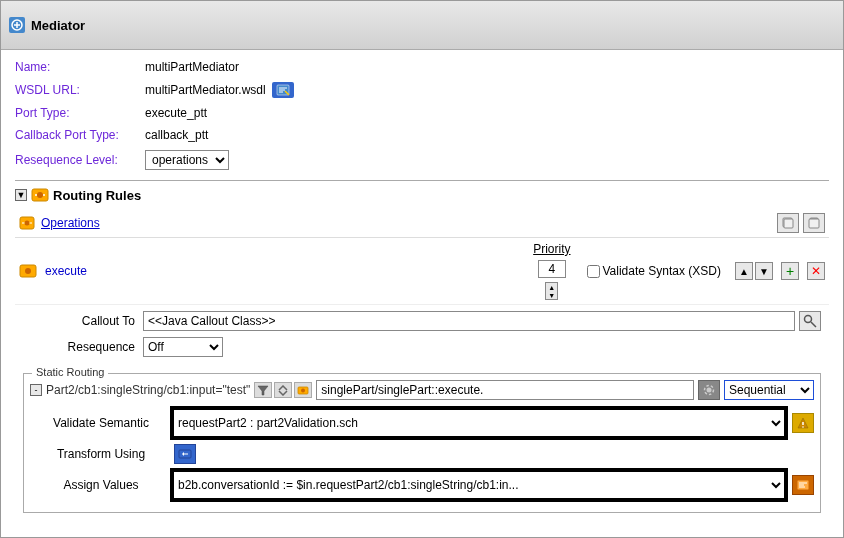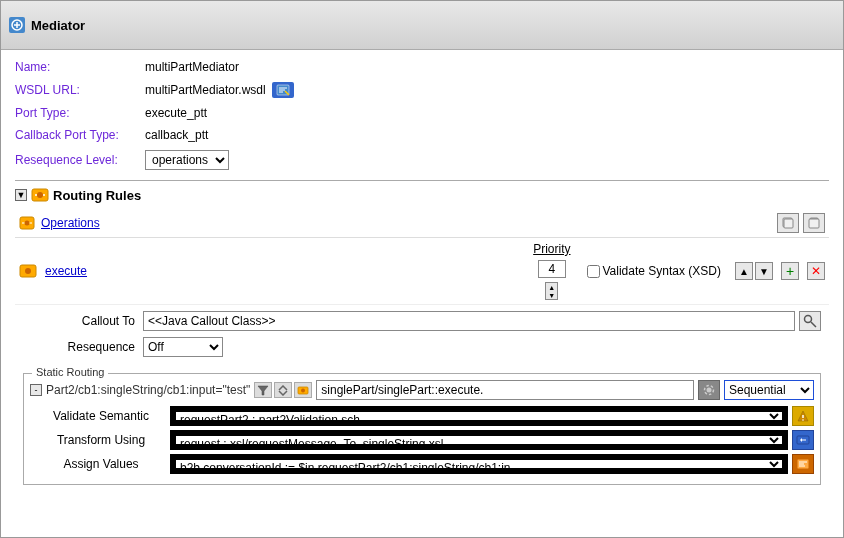--- a/index.html
+++ b/index.html
@@ -161,21 +161,20 @@
       gap: 8px;
     }
 
     .execute-icon {
       width: 18px;
       height: 16px;
     }
 
     .execute-link {
       color: #0000cc;
-      text-decoration: underline;
       cursor: pointer;
       font-size: 12px;
       min-width: 50px;
     }
 
     .priority-container {
       display: flex;
       align-items: center;
       gap: 4px;
       margin-left: auto;
@@ -391,23 +390,23 @@
 
     .routing-sub-label {
       width: 130px;
       text-align: center;
       padding-right: 8px;
       font-size: 12px;
     }
 
     .routing-sub-select {
       flex: 1;
-      height: 20px;
-      font-size: 12px;
-      border: 6px solid #000000;
+      height: 34px;
+      font-size: 12px;
+      border: 4px solid #000000;
       background: white;
     }
 
     .routing-sub-btn {
       width: 22px;
       height: 20px;
       margin-left: 4px;
       border: 1px solid #888;
       cursor: pointer;
       display: flex;
@@ -659,23 +658,20 @@
           <svg width="14" height="14" viewBox="0 0 14 14">
             <path d="M7 2 L12 12 L2 12 Z" fill="#cc8800" stroke="#886600" stroke-width="0.5"></path>
             <line x1="7" y1="6" x2="7" y2="9" stroke="white" stroke-width="1.5"></line>
             <circle cx="7" cy="11" r="0.8" fill="white"></circle>
           </svg>
         </div>
       </div>
 
       <div class="routing-sub-row">
         <span class="routing-sub-label">Transform Using</span>
-        <select class="routing-sub-select">
-          <option>request : xsl/requestMessage_To_singleString.xsl</option>
-        </select>
         <div class="routing-sub-btn blue-btn">
           <svg width="14" height="14" viewBox="0 0 14 14">
             <rect x="1" y="3" width="12" height="8" rx="1" fill="#3366cc" stroke="#224499"></rect>
             <path d="M4 7 L6 5 L6 6.5 L10 6.5 L10 7.5 L6 7.5 L6 9 Z" fill="white"></path>
           </svg>
         </div>
       </div>
 
       <div class="routing-sub-row">
         <span class="routing-sub-label">Assign Values</span>

